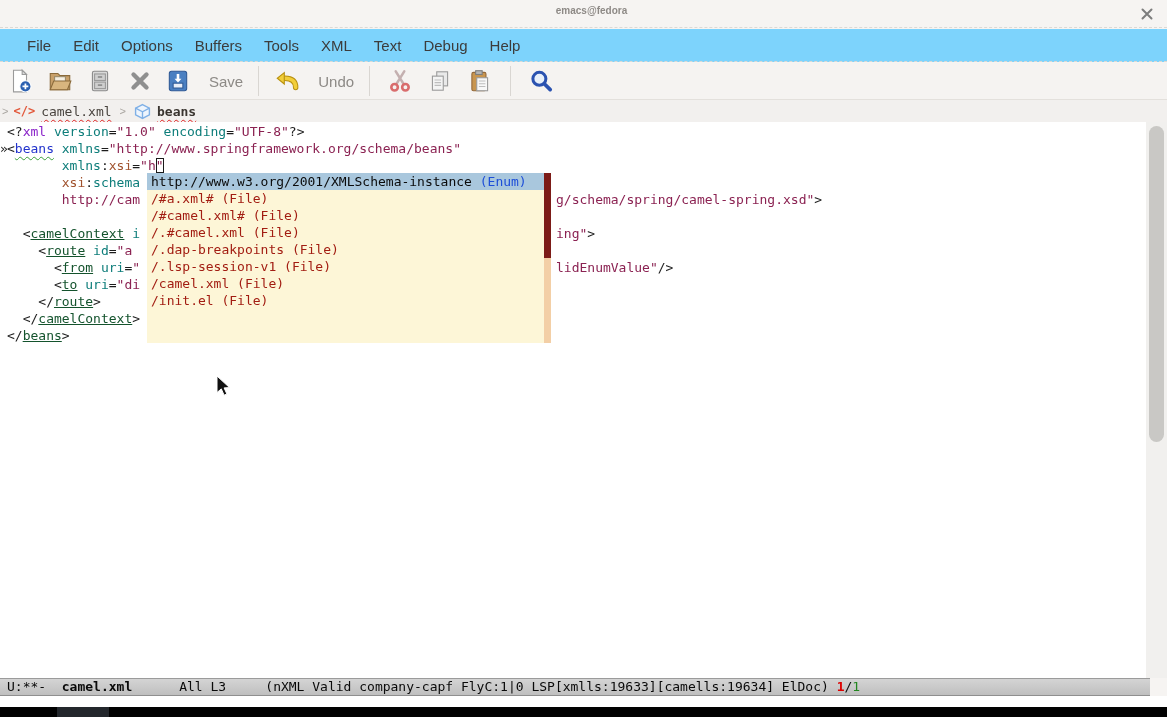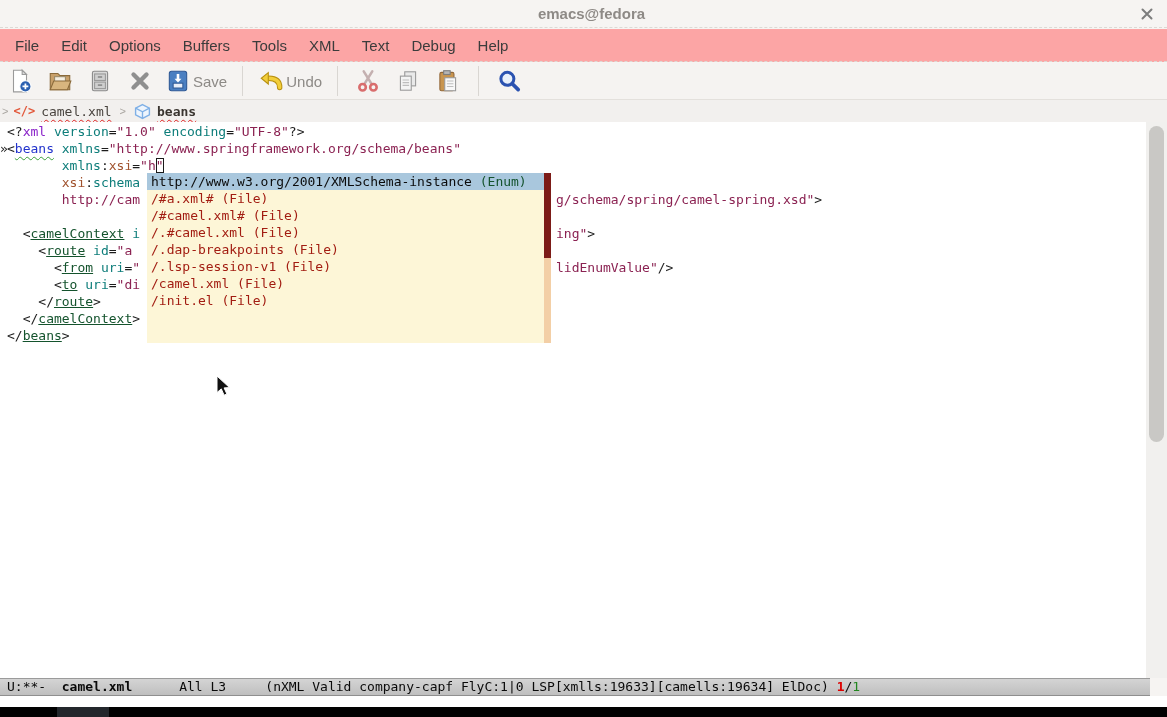--- a/index.html
+++ b/index.html
@@ -3,32 +3,32 @@
 <meta charset="utf-8">
 <style>
   * { margin:0; padding:0; box-sizing:border-box; }
   html,body { width:1167px; height:717px; overflow:hidden; }
   body { position:relative; font-family:"Liberation Sans", sans-serif; background:#f6f4f2; }
 
   
   .titlebar { position:absolute; left:0; top:0; width:1167px; height:28px;
     background:#f6f4f2; border-bottom:1px dashed #ddd9d4; }
   .title-text { position:absolute; left:16px; right:0; top:5px; text-align:center;
-    font-size:15px; font-weight:bold; color:#8e8a86; }
+    font-size:10px; font-weight:bold; color:#8e8a86; }
   .close-btn { position:absolute; right:12px; top:6px; width:16px; height:16px; cursor:default; }
 
   .menubar { position:absolute; left:0; top:29px; width:1167px; height:33px;
-    background:#fca5a5; border-bottom:1px dashed #ddd9d4; display:flex; align-items:center; padding-left:4px; }
+    background:#7dd3fc; border-bottom:1px dashed #ddd9d4; display:flex; align-items:center; padding-left:16px; }
   .menu-item { font-size:15px; color:#3c3c3c; padding:4px 11px; }
 
   .toolbar { position:absolute; left:0; top:63px; width:1167px; height:37px;
     background:#f5f3f1; border-bottom:1px solid #e3e0dc; display:flex; align-items:center; }
   .tb-btn { height:32px; min-width:40px; display:flex; align-items:center; justify-content:center; padding:0 5px; }
   .tb-btn svg { display:block; }
-  .tb-label { font-size:15px; color:#8d8a86; margin-left:2px; }
+  .tb-label { font-size:15px; color:#8d8a86; margin-left:18px; }
   .tb-sep { width:1px; height:30px; background:#d9d6d2; margin:0 10px; }
 
   .breadcrumb { position:absolute; left:0; top:100px; width:1167px; height:22px;
     background:#f2f0ee; display:flex; align-items:center; font-size:13px; }
   .bc-chevron { color:#a9a5a0; font-size:11px; padding:0 5px 0 2px; }
   .bc-code-icon { color:#e2593c; font-weight:bold; font-family:"DejaVu Sans Mono", monospace; font-size:12px; margin-right:6px; }
   .bc-file { color:#49443f; font-family:"DejaVu Sans Mono", monospace; font-size:13px;
     text-decoration:underline wavy #e02424 1px; text-underline-offset:3px; }
   .bc-sep { color:#a9a5a0; font-size:11px; padding:0 8px; }
   .bc-cube { margin-right:6px; display:flex; }
@@ -53,21 +53,21 @@
   
   .scroll-col { position:absolute; left:1146px; top:122px; width:21px; height:556px; background:#f1f0ee; }
   .scroll-thumb { position:absolute; left:3px; top:4px; width:15px; height:316px; background:#c9c8c5; border-radius:8px; }
 
   
   .popup { position:absolute; left:147px; top:173px; width:404px; height:170px; background:#fdf6d7; z-index:5; }
   .pop-item { height:17px; line-height:17px; white-space:pre; padding-left:4px;
     font-family:"DejaVu Sans Mono", monospace; font-size:13px; color:#a21d12; }
   .pop-item.sel { background:#a9c7dd; }
   .pop-item.sel .pop-label { color:#0b0b0b; }
-  .pop-item.sel .pop-ann { color:#14532d; }
+  .pop-item.sel .pop-ann { color:#1d4ed8; }
   .pop-scroll { position:absolute; right:0; top:0; width:7px; height:170px; background:#f3cfa6; }
   .pop-thumb { position:absolute; left:0; top:0; width:7px; height:85px; background:#7c1b17; }
 
   
   .modeline { position:absolute; left:0; top:678px; width:1150px; height:18px;
     background:linear-gradient(#d4d4d4,#bfbfbf); border-top:1px solid #9b9b9b; border-bottom:1px solid #8f8f8f;
     font-family:"DejaVu Sans Mono", monospace; font-size:13px; line-height:16px; color:#0a0a0a;
     white-space:pre; padding-left:7px; }
   .ml-buffer { font-weight:bold; }
   .ml-cur { color:#dd0000; font-weight:bold; }

